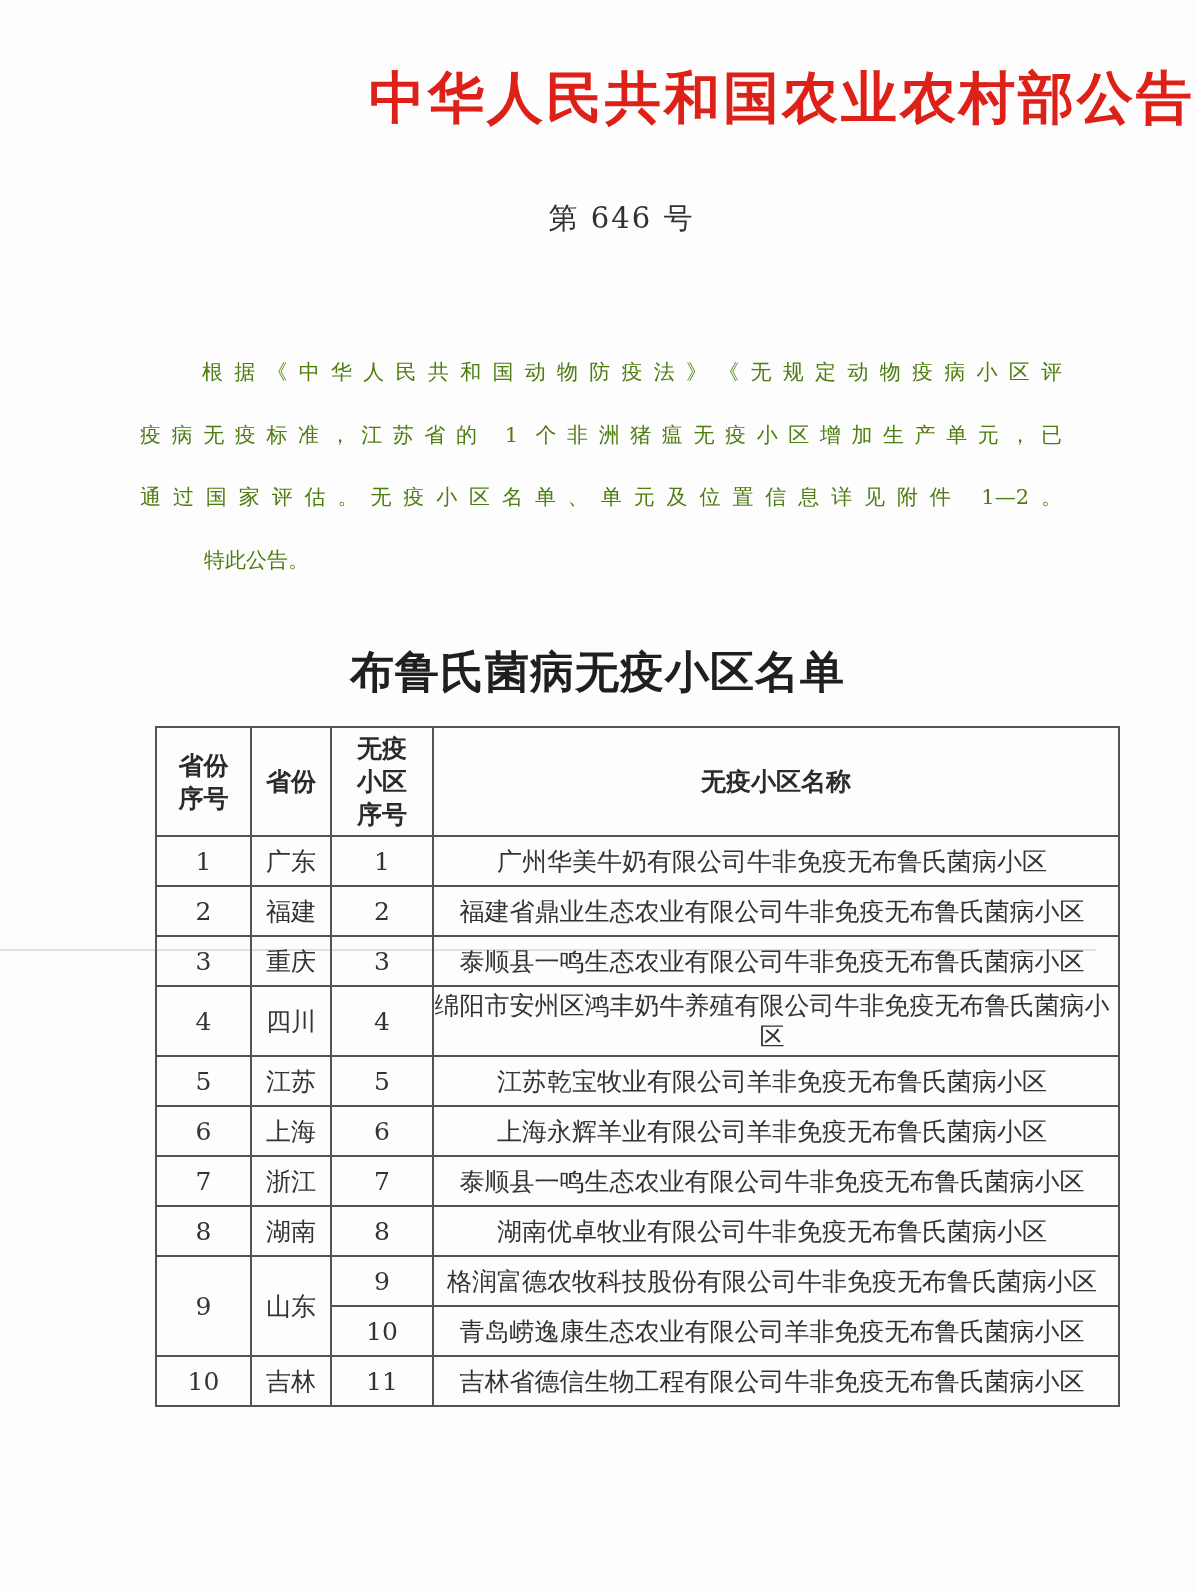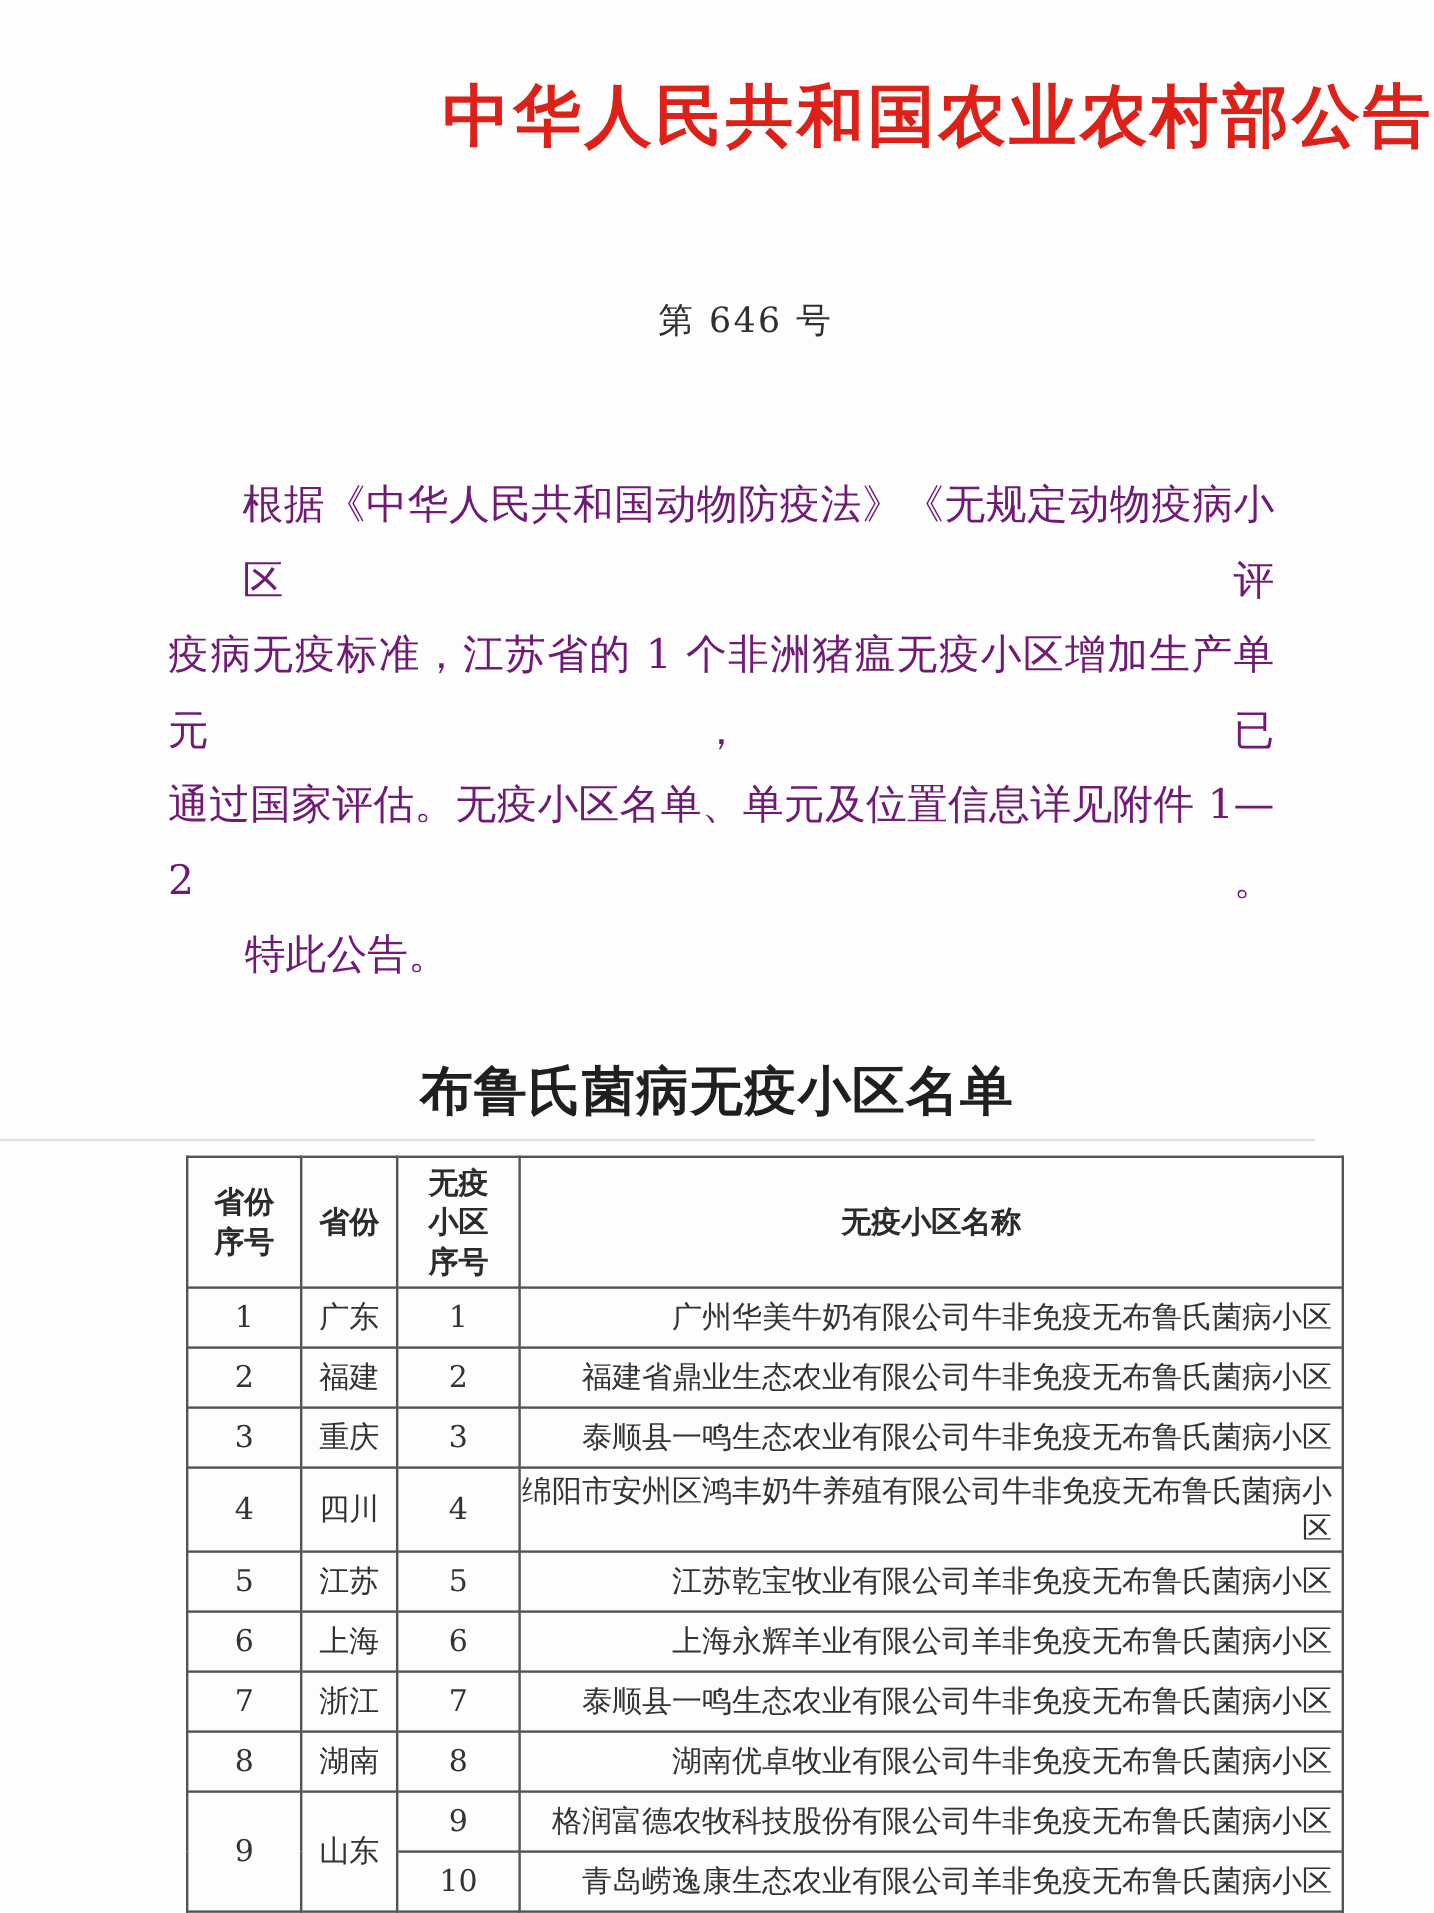--- a/index.html
+++ b/index.html
@@ -23,33 +23,33 @@
   .doc-title{
     margin:62px 0 0 0;
     text-align:right;
     font-size:56px;
     font-weight:bold;
     letter-spacing:3px;
     color:var(--title-red,#dd2118);
     line-height:1.25;
   }
   .doc-no{
-    margin-top:116px;
+    margin-top:67px;
     text-align:center;
     font-size:29px;
     color:#303030;
     letter-spacing:2px;
     padding-left:48px;
   }
   .body-text{
     margin:102px 0 0 140px;
     width:922px;
-    font-size:34px;
+    font-size:21px;
     line-height:62.5px;
-    color:#701a75;
+    color:#4d7c0f;
   }
   .body-line{
     text-align:justify;
     text-align-last:justify;
   }
   .body-line.first{padding-left:62px;}
   .closing-line{padding-left:64px;}
 
   .table-title{
     margin:52px 0 0 0;
@@ -86,21 +86,21 @@
     white-space:pre-line;
     color:#2b2b2b;
   }
   .zone-table td{height:42px;}
   .col-pidx{width:85px;}
   .col-prov{width:70px;}
   .col-zidx{width:92px;}
   .col-name{width:676px;}
   td.c-center{text-align:center;}
   td.c-name{
-    text-align:right;
+    text-align:center;
     padding:3px 8px 3px 0;
     line-height:31px;
   }
 </style>
 </head>
 <body>
 
 <div class="page">
 
   <div class="scan-line"></div>

